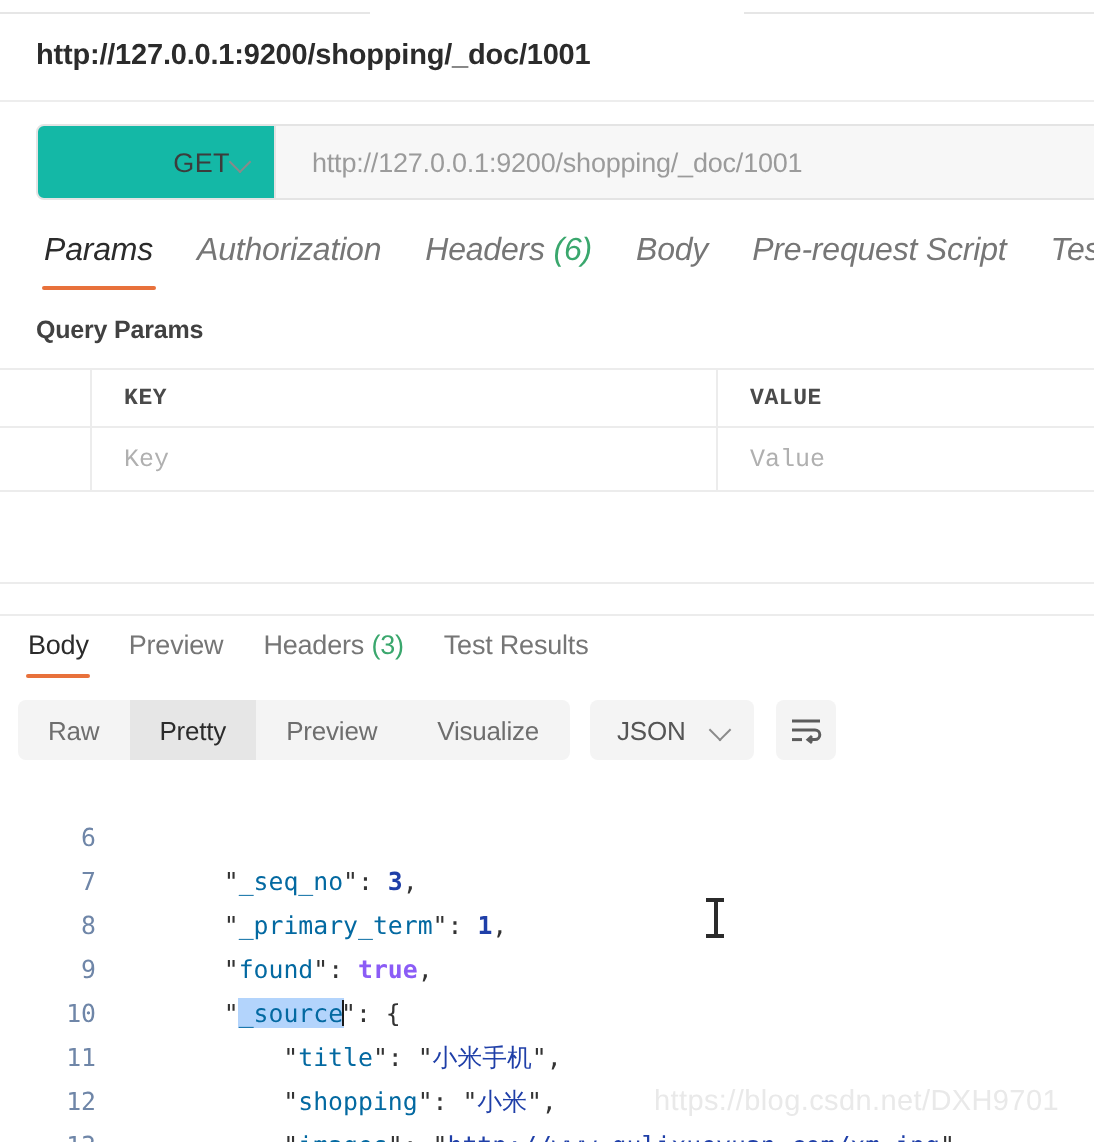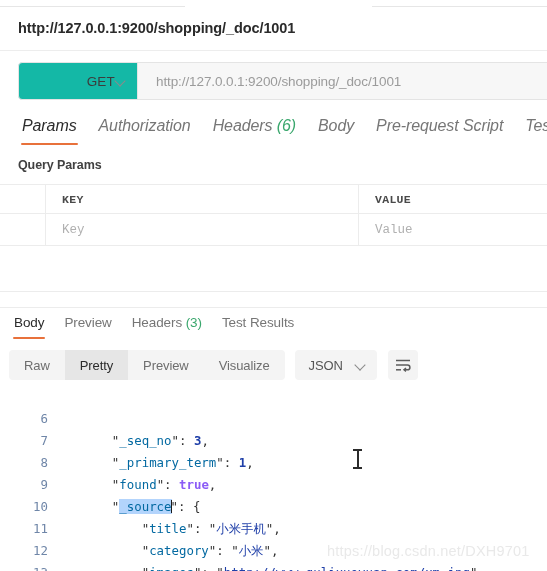--- a/index.html
+++ b/index.html
@@ -273,21 +273,21 @@
       <span class="code-txt"><span class="p">    "</span><span class="k sel">_source</span><span class="caret"></span><span class="p">": {</span></span>
     </div>
 
     <div class="code-line" style="top:84px">
       <span class="ln">10</span>
       <span class="code-txt"><span class="p">        "</span><span class="k">title</span><span class="p">": "</span><span class="s">小米手机</span><span class="p">",</span></span>
     </div>
 
     <div class="code-line" style="top:106px">
       <span class="ln">11</span>
-      <span class="code-txt"><span class="p">        "</span><span class="k">category</span><span class="p">": "</span><span class="s">小米</span><span class="p">",</span></span>
+      <span class="code-txt"><span class="p">        "</span><span class="k">shopping</span><span class="p">": "</span><span class="s">小米</span><span class="p">",</span></span>
     </div>
 
     <div class="code-line" style="top:128px">
       <span class="ln">12</span>
       <span class="code-txt"><span class="p">        "</span><span class="k">images</span><span class="p">": "</span><span class="lnk">http://www.gulixueyuan.com/xm.jpg</span><span class="p">",</span></span>
     </div>
 
     <div class="code-line" style="top:150px">
       <span class="ln">13</span>
       

